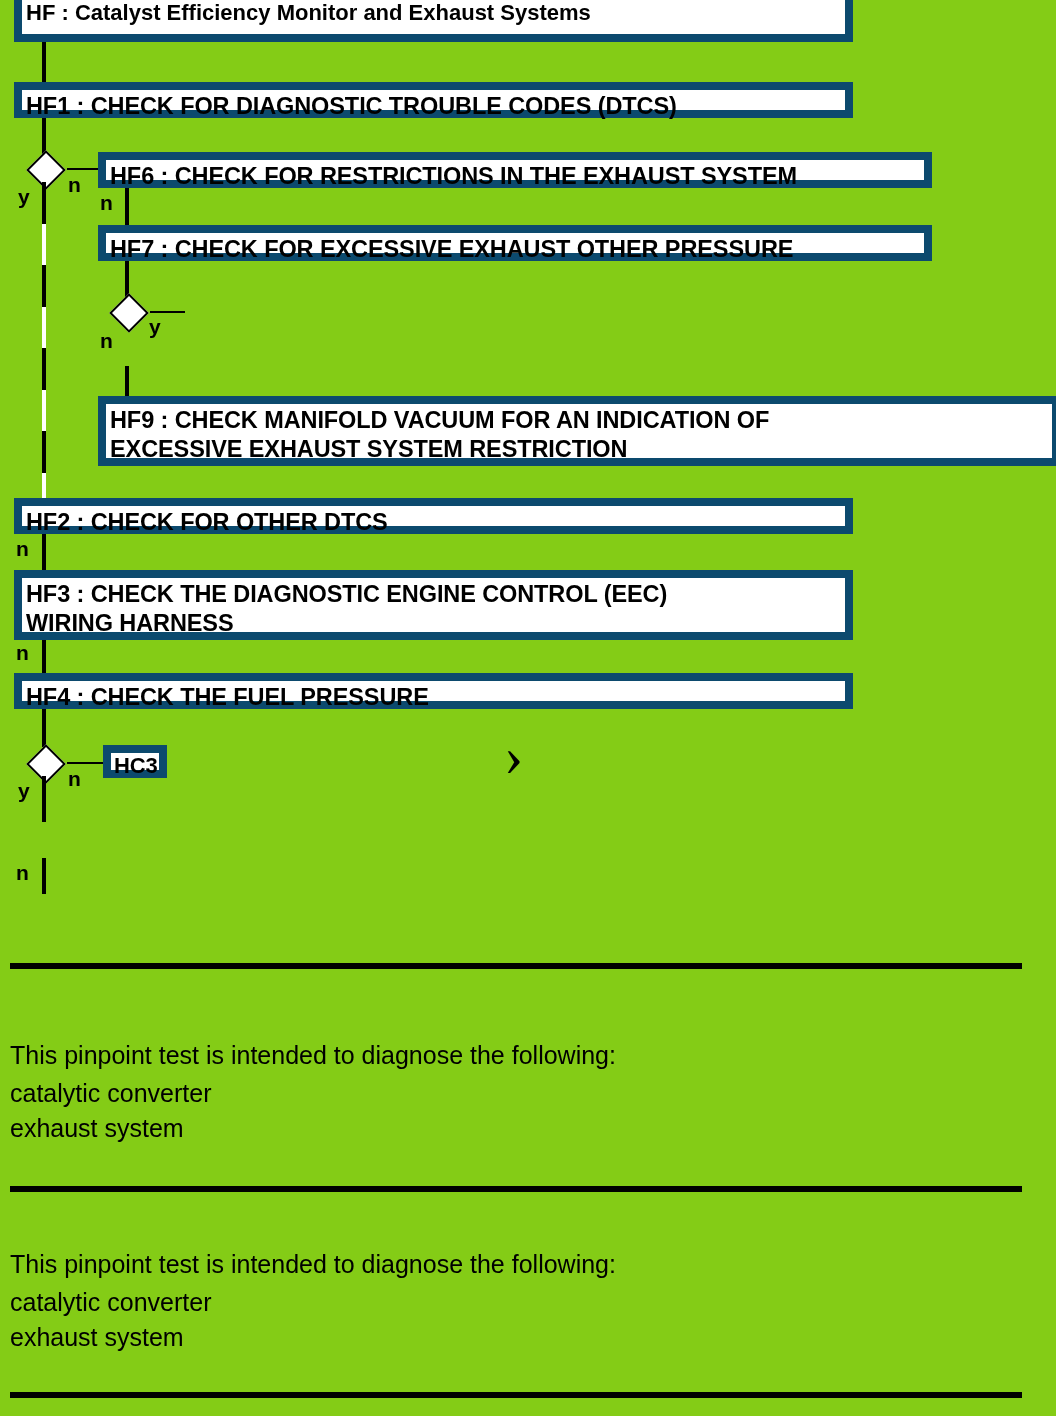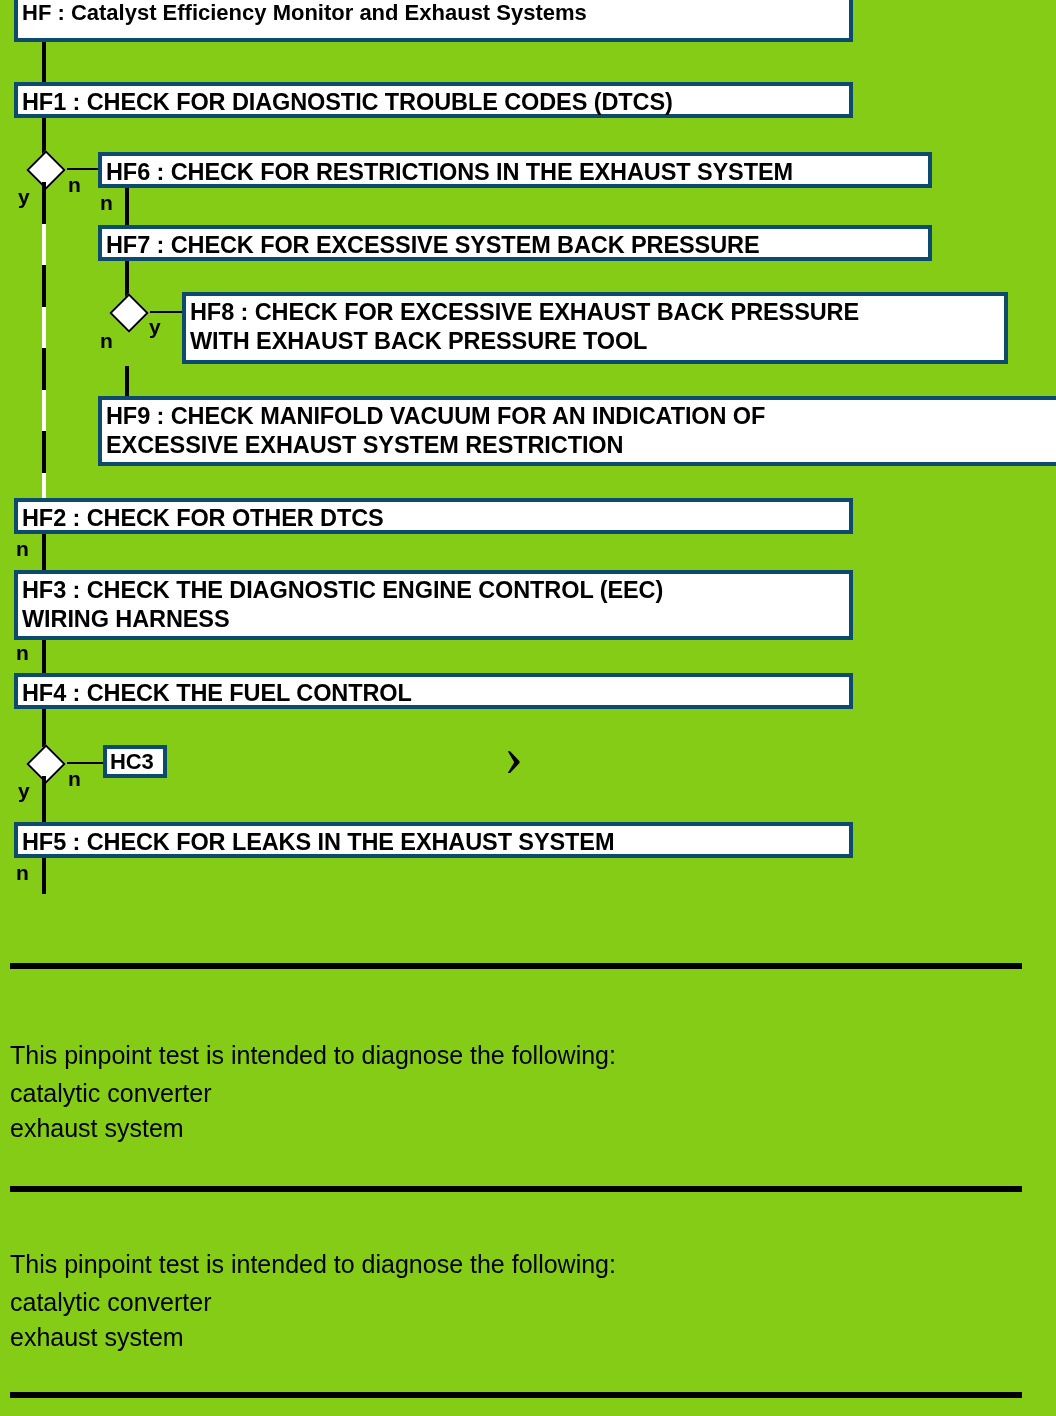--- a/index.html
+++ b/index.html
@@ -16,21 +16,21 @@
     width: 1056px;
     height: 1416px;
     overflow: hidden;
     background: #84cc16;
   }
 
   
   .node {
     position: absolute;
     box-sizing: border-box;
-    border: 4px solid #0c4a6e;
+    border: 8px solid #0c4a6e;
     background: #ffffff;
     font-weight: bold;
     font-size: 23.5px;
     line-height: 29px;
     letter-spacing: -0.1px;
     padding: 2px 0 2px 4px;
     white-space: pre-line;
     text-align: left;
   }
   .node.title {
@@ -130,68 +130,65 @@
   <div class="blabel" style="left:18px; top:186px;">y</div>
   <div class="blabel" style="left:68px; top:174px;">n</div>
 
   <div class="thinline" style="left:67px; top:168px; width:34px;"></div>
 
   <div class="node" style="left:98px; top:152px; width:834px; height:36px;">HF6 : CHECK FOR RESTRICTIONS IN THE EXHAUST SYSTEM</div>
 
   <div class="vline" style="left:125px; top:188px; height:37px;"></div>
   <div class="blabel" style="left:100px; top:192px;">n</div>
 
-  <div class="node" style="left:98px; top:225px; width:834px; height:36px;">HF7 : CHECK FOR EXCESSIVE SYSTEM BACK PRESSURE</div>
+  <div class="node" style="left:98px; top:225px; width:834px; height:36px;">HF7 : CHECK FOR EXCESSIVE EXHAUST OTHER PRESSURE</div>
 
   <div class="vline" style="left:125px; top:261px; height:36px;"></div>
 
   <div class="diamond" style="left:115px; top:299px;"></div>
   <div class="blabel" style="left:100px; top:330px;">n</div>
   <div class="blabel" style="left:149px; top:316px;">y</div>
 
   <div class="thinline" style="left:150px; top:311px; width:35px;"></div>
 
-  <div class="node" style="left:182px; top:292px; width:826px; height:72px;">HF8 : CHECK FOR EXCESSIVE EXHAUST BACK PRESSURE
-WITH EXHAUST BACK PRESSURE TOOL</div>
 
   <div class="vline" style="left:125px; top:366px; height:31px;"></div>
 
   <div class="node" style="left:98px; top:396px; width:962px; height:70px;">HF9 : CHECK MANIFOLD VACUUM FOR AN INDICATION OF
 EXCESSIVE EXHAUST SYSTEM RESTRICTION</div>
 
   <div class="dashcol" style="left:42px; top:182px; height:316px;"></div>
 
   <div class="node" style="left:14px; top:498px; width:839px; height:36px;">HF2 : CHECK FOR OTHER DTCS</div>
 
   <div class="vline" style="left:42px; top:534px; height:36px;"></div>
   <div class="blabel" style="left:16px; top:538px;">n</div>
 
   <div class="node" style="left:14px; top:570px; width:839px; height:70px;">HF3 : CHECK THE DIAGNOSTIC ENGINE CONTROL (EEC)
 WIRING HARNESS</div>
 
   <div class="vline" style="left:42px; top:640px; height:34px;"></div>
   <div class="blabel" style="left:16px; top:642px;">n</div>
 
-  <div class="node" style="left:14px; top:673px; width:839px; height:36px;">HF4 : CHECK THE FUEL CONTROL</div>
+  <div class="node" style="left:14px; top:673px; width:839px; height:36px;">HF4 : CHECK THE FUEL PRESSURE</div>
 
   <div class="vline" style="left:42px; top:709px; height:38px;"></div>
 
   <div class="diamond" style="left:32px; top:750px;"></div>
   <div class="blabel" style="left:18px; top:780px;">y</div>
   <div class="blabel" style="left:68px; top:768px;">n</div>
 
   <div class="thinline" style="left:67px; top:762px; width:38px;"></div>
 
   <div class="node small" style="left:103px; top:745px; width:64px; height:33px;">HC3</div>
 
   <div class="chevron" style="left:504px; top:727px;">›</div>
 
   <div class="vline" style="left:42px; top:776px; height:46px;"></div>
 
-  <div class="node" style="left:14px; top:822px; width:839px; height:36px;">HF5 : CHECK FOR LEAKS IN THE EXHAUST SYSTEM</div>
 
   <div class="vline" style="left:42px; top:858px; height:36px;"></div>
   <div class="blabel" style="left:16px; top:862px;">n</div>
 
 
   <div class="rule" style="left:10px; top:963px; width:1012px;"></div>
 
   <div class="prose" style="left:10px; top:1038px; width:1000px;">This pinpoint test is intended to diagnose the following:</div>
   <div class="prose" style="left:10px; top:1076px; width:1000px;">catalytic converter
 exhaust system</div>

